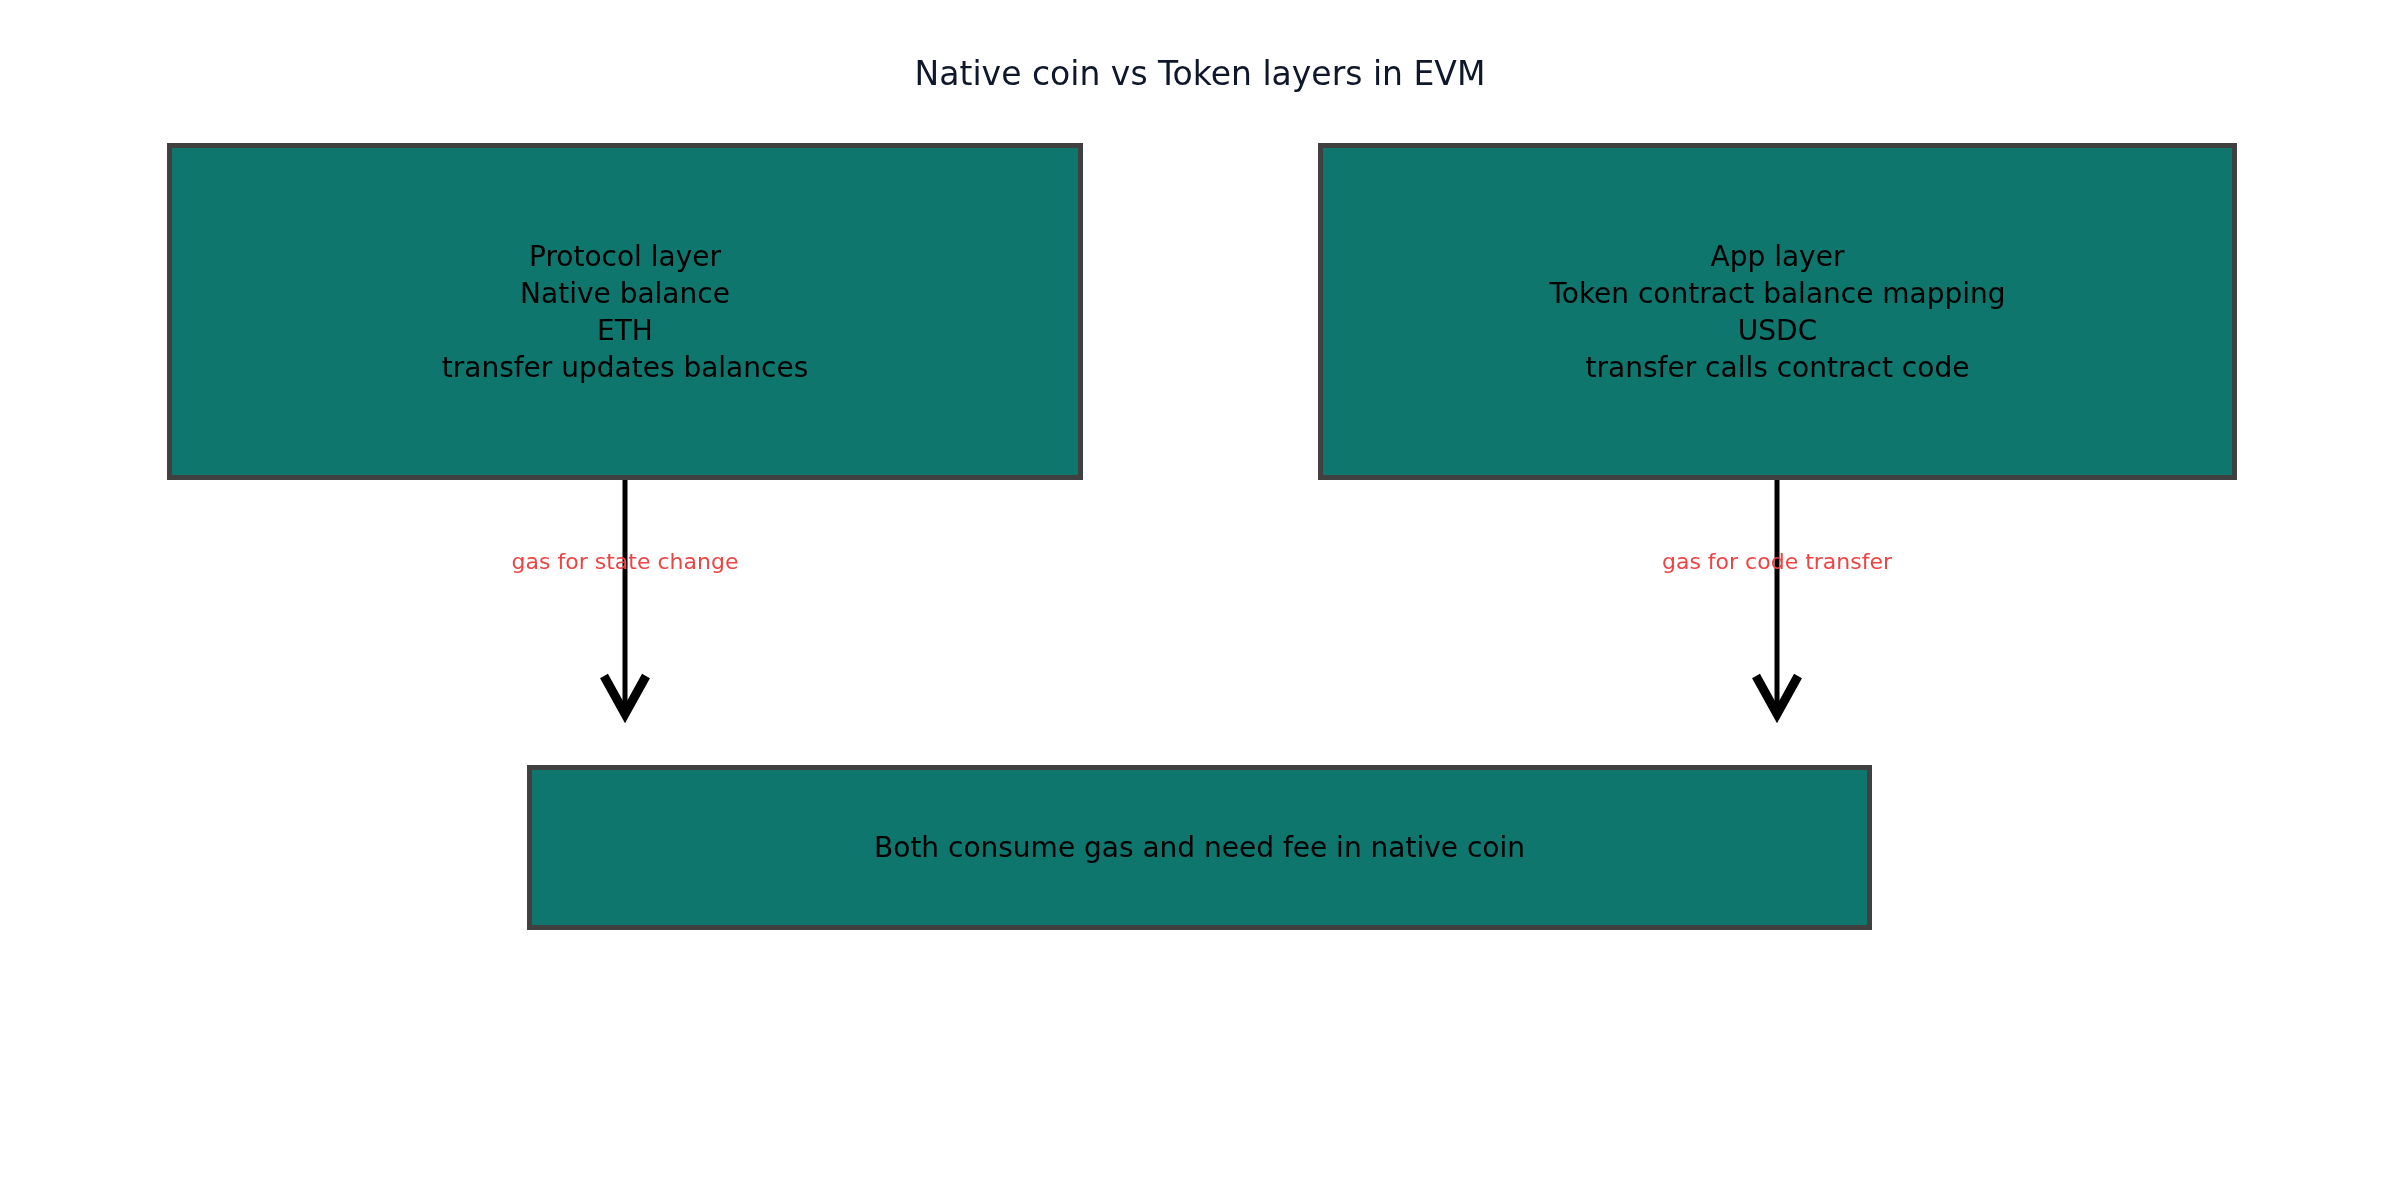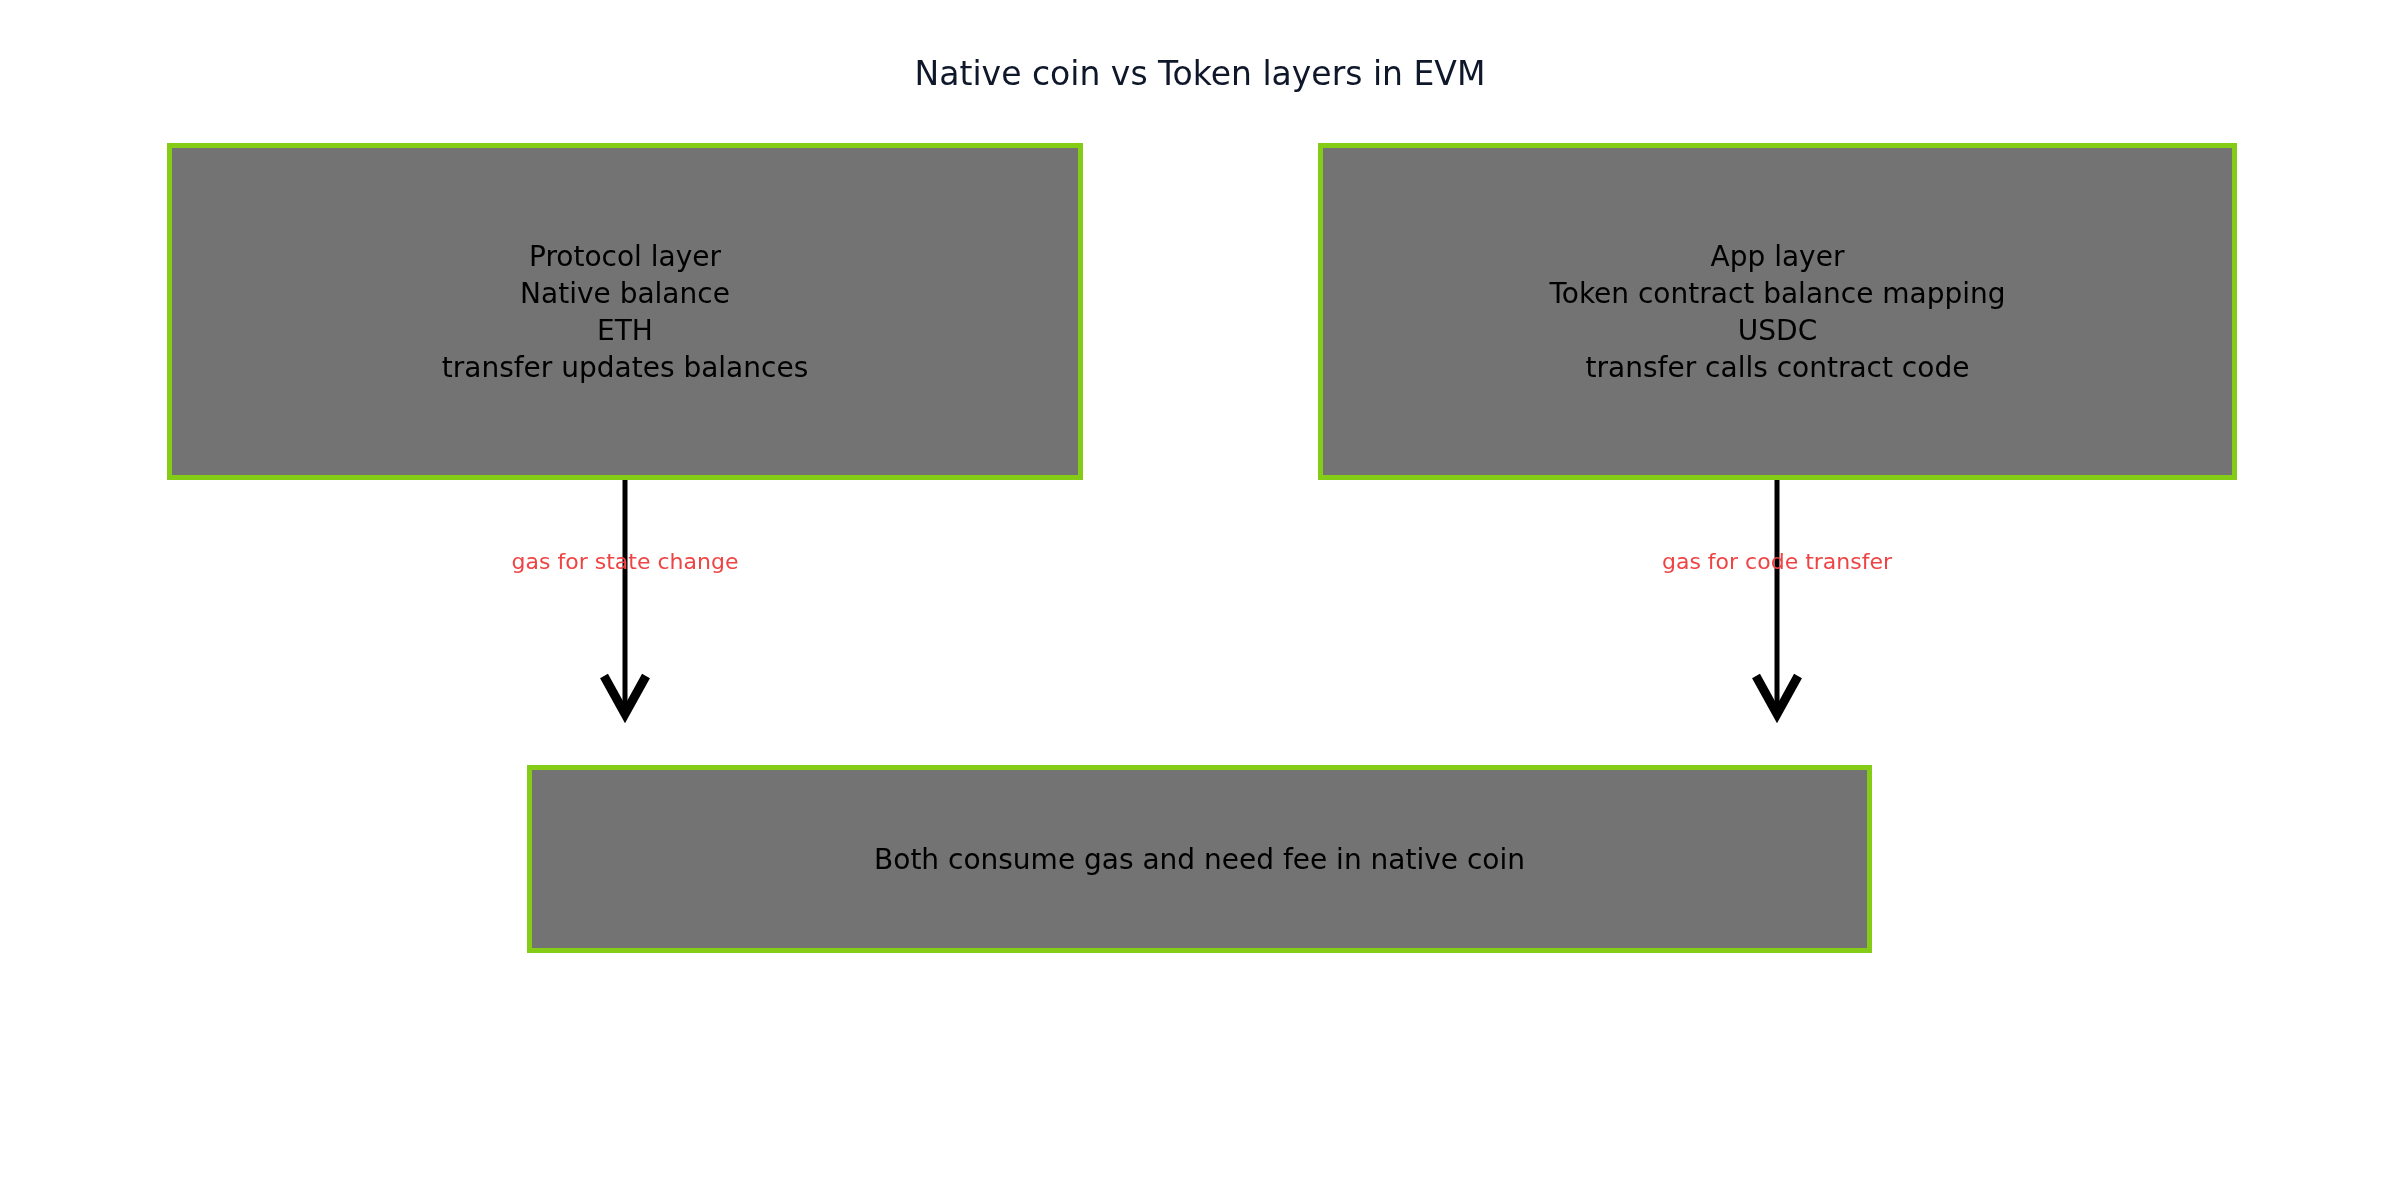--- a/index.html
+++ b/index.html
@@ -32,22 +32,22 @@
     line-height: 40px;
     font-weight: 400;
     color: #0f172a;
     white-space: pre;
   }
 
   
   .node {
     position: absolute;
     box-sizing: border-box;
-    background: #737373;
-    border: 5px solid #84cc16;
+    background: #0f766e;
+    border: 5px solid #404040;
     display: flex;
     align-items: center;
     justify-content: center;
     text-align: center;
   }
   .node-text {
     font-size: 28px;
     line-height: 37px;
     color: #000000;
     white-space: pre-line;
@@ -63,21 +63,21 @@
   #node-app-layer {
     left: 1318px;
     top: 143px;
     width: 919px;
     height: 337px;
   }
   #node-both-consume-gas {
     left: 527px;
     top: 765px;
     width: 1345px;
-    height: 188px;
+    height: 165px;
     justify-content: center;
   }
 
   
   #edge-layer {
     position: absolute;
     left: 0;
     top: 0;
     width: 2400px;
     height: 1200px;

